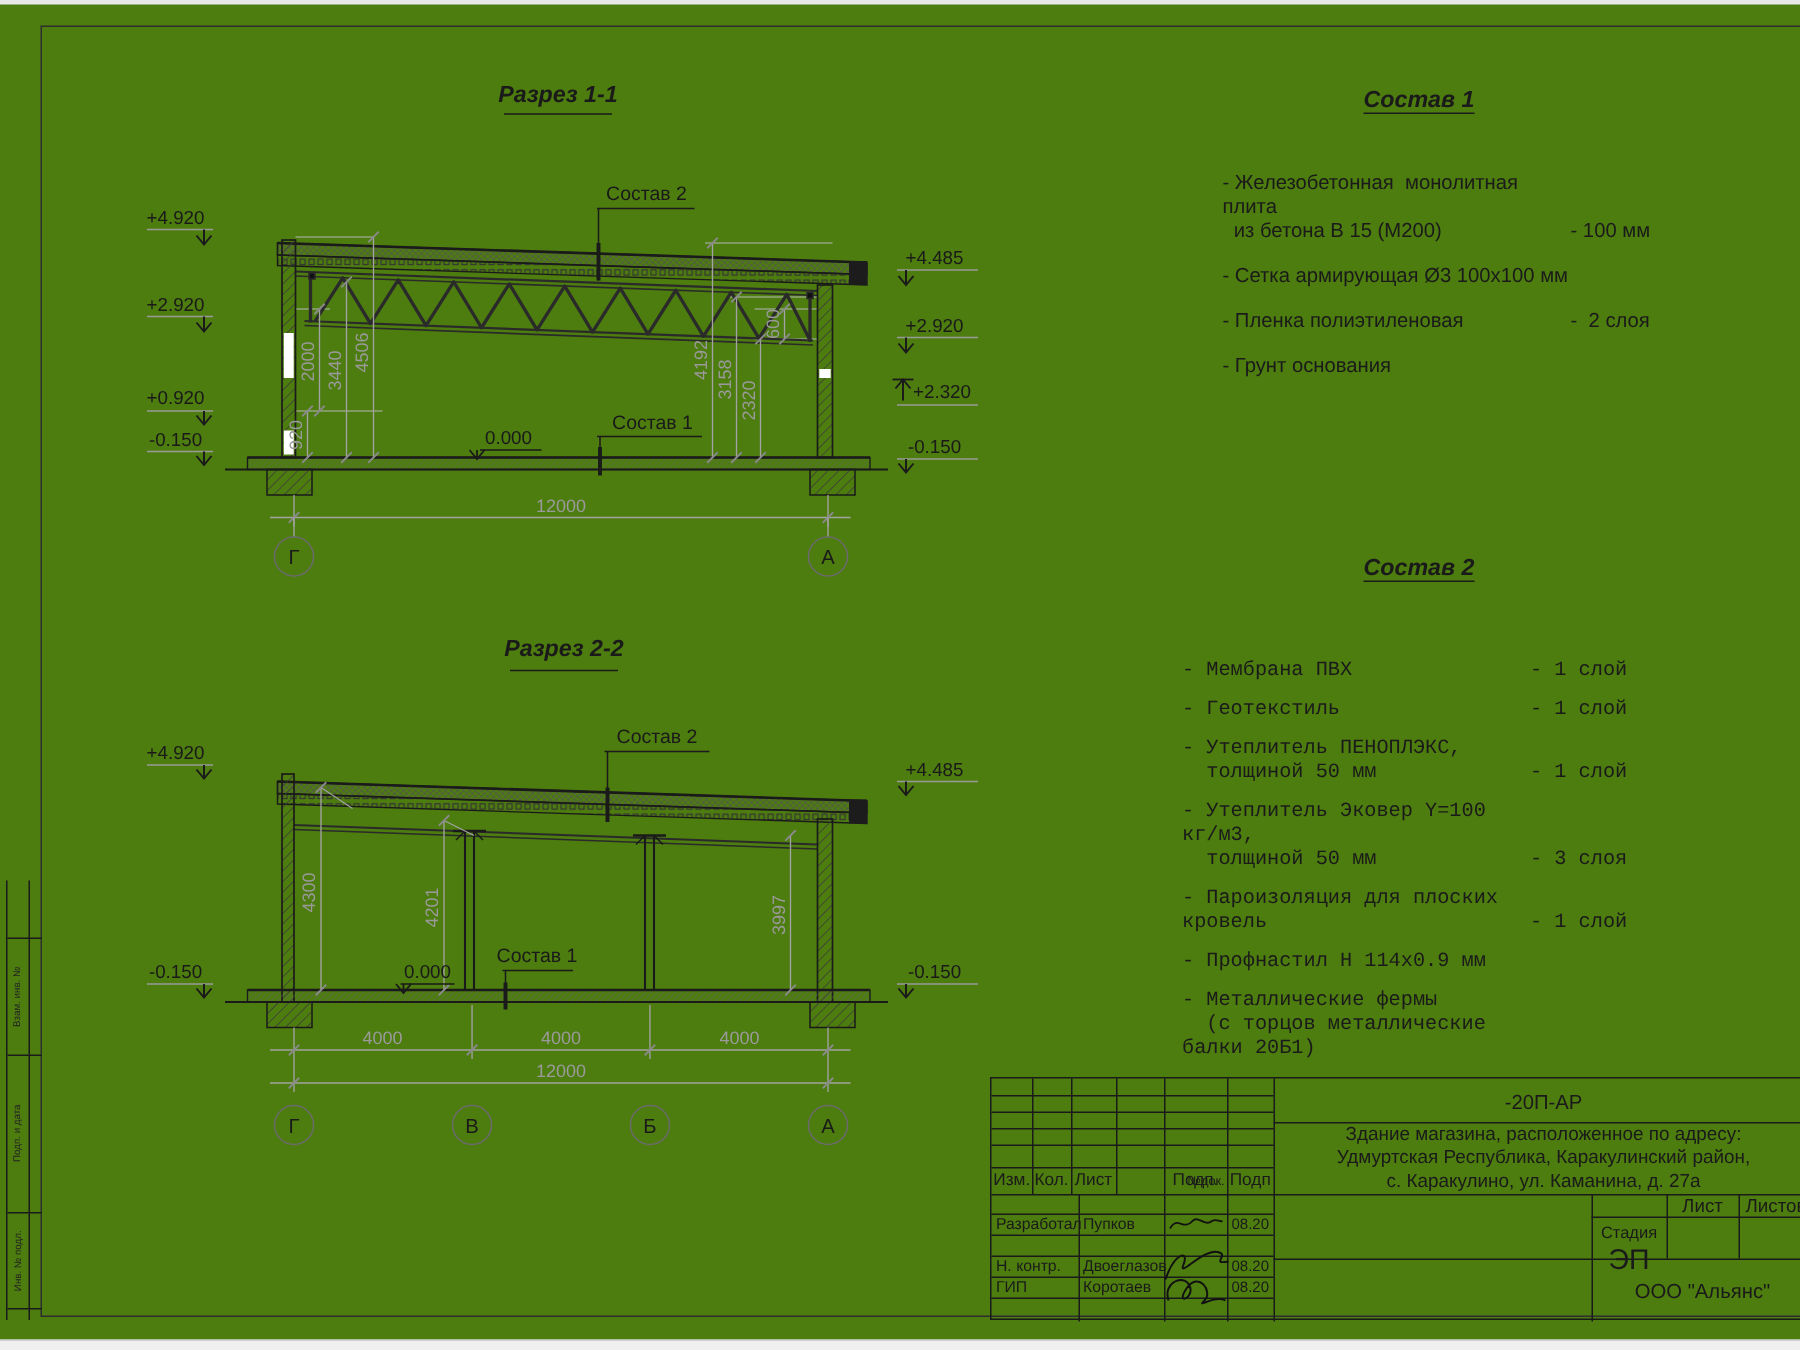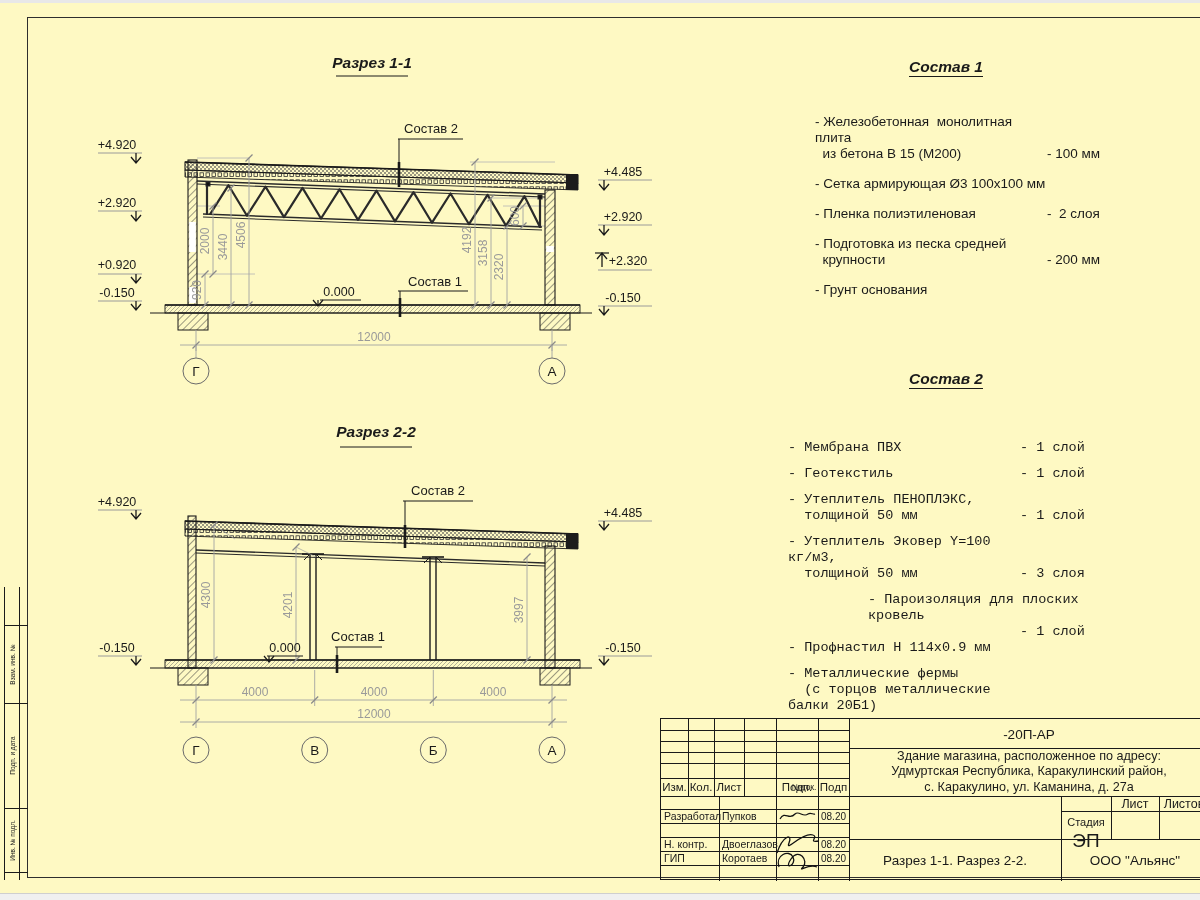--- a/index.html
+++ b/index.html
@@ -1,16 +1,16 @@
 <!DOCTYPE html>
 <html><head>
 <meta charset="utf-8">
 <style>
   html,body{margin:0;padding:0;background:#f2f2f2;}
-  #canvas{position:relative;width:1200px;height:900px;background:#fef9c3;overflow:hidden;
+  #canvas{position:relative;width:1200px;height:900px;background:#4d7c0f;overflow:hidden;
           font-family:"Liberation Sans", sans-serif;color:#1a1a1a;}
   .abs{position:absolute;}
   
   #frame{left:27px;top:17px;width:1190px;height:861px;border:1.6px solid #2e2e2e;box-sizing:border-box;}
   #topedge{left:0;top:0;width:1200px;height:3px;background:#e8e8e8;}
   #botedge{left:0;top:893px;width:1200px;height:7px;background:#f0f0f0;border-top:1px solid #cfcfcf;}
   
   .ctitle{font-style:italic;font-size:15.5px;font-weight:600;text-decoration:underline;
           text-underline-offset:4px;text-align:center;}
   .clist{width:312px;}
@@ -387,25 +387,20 @@
       </div>
     <div class="ct-item">
         <div class="ct-name">- Сетка армирующая Ø3 100х100 мм</div>
         <div class="ct-val"></div>
       </div>
     <div class="ct-item">
         <div class="ct-name">- Пленка полиэтиленовая</div>
         <div class="ct-val">-  2 слоя</div>
       </div>
     <div class="ct-item">
-        <div class="ct-name">- Подготовка из песка средней
-  крупности</div>
-        <div class="ct-val">- 200 мм</div>
-      </div>
-    <div class="ct-item">
         <div class="ct-name">- Грунт основания</div>
         <div class="ct-val"></div>
       </div>
   </div>
 
   <div class="abs ctitle" style="left:860px;top:370px;width:172px;">Состав 2</div>
   <div class="abs clist" style="left:788px;top:440px;font-family:Liberation Mono, monospace;">
     <div class="ct-item" style="margin-bottom:10px;">
         <div class="ct-name">- Мембрана ПВХ</div>
         <div class="ct-val">- 1 слой</div>
@@ -417,21 +412,21 @@
     <div class="ct-item" style="margin-bottom:10px;">
         <div class="ct-name">- Утеплитель ПЕНОПЛЭКС,
   толщиной 50 мм</div>
         <div class="ct-val">- 1 слой</div>
       </div>
     <div class="ct-item" style="margin-bottom:10px;">
         <div class="ct-name">- Утеплитель Эковер Y=100 кг/м3,
   толщиной 50 мм</div>
         <div class="ct-val">- 3 слоя</div>
       </div>
-    <div class="ct-item" style="margin-bottom:0;flex-direction:column;">
+    <div class="ct-item" style="margin-bottom:10px;">
         <div class="ct-name">- Пароизоляция для плоских кровель</div>
         <div class="ct-val">- 1 слой</div>
       </div>
     <div class="ct-item" style="margin-bottom:10px;">
         <div class="ct-name">- Профнастил Н 114х0.9 мм</div>
         <div class="ct-val"></div>
       </div>
     <div class="ct-item" style="margin-bottom:10px;">
         <div class="ct-name">- Металлические фермы
   (с торцов металлические балки 20Б1)</div>
@@ -493,21 +488,20 @@
     </svg>
 
     <div class="tbt" style="left:188px;top:2px;width:360px;height:26px;font-size:13.5px;">-20П-АР</div>
     <div class="tbt ml" style="left:190px;top:30px;width:356px;height:46px;font-size:12.6px;line-height:15.5px;">Здание магазина, расположенное по адресу:
 Удмуртская Республика, Каракулинский район,
 с. Каракулино, ул. Каманина, д. 27а</div>
     <div class="tbt" style="left:400px;top:95px;width:50px;height:15px;font-size:11px;">Стадия</div>
     <div class="tbt" style="left:450px;top:77px;width:48px;height:15px;font-size:12.5px;">Лист</div>
     <div class="tbt" style="left:498px;top:77px;width:50px;height:15px;font-size:12.5px;">Листов</div>
     <div class="tbt" style="left:400px;top:108px;width:50px;height:28px;font-size:19px;">ЭП</div>
-    <div class="tbt" style="left:188px;top:120px;width:212px;height:42px;font-size:13.5px;">Разрез 1-1. Разрез 2-2.</div>
     <div class="tbt" style="left:400px;top:120px;width:148px;height:42px;font-size:13.5px;">ООО "Альянс"</div>
   </div>
 
   <div class="abs" id="strip">
     <div class="ln" style="left:14px;top:0;width:1px;height:293px;"></div>
     <div class="ln" style="left:0;top:38px;width:23px;height:1.2px;"></div>
     <div class="ln" style="left:0;top:116px;width:23px;height:1.2px;"></div>
     <div class="ln" style="left:0;top:221px;width:23px;height:1.2px;"></div>
     <div class="ln" style="left:0;top:285px;width:23px;height:1.2px;"></div>
     <div class="rotcell" style="top:38px;height:78px;">

